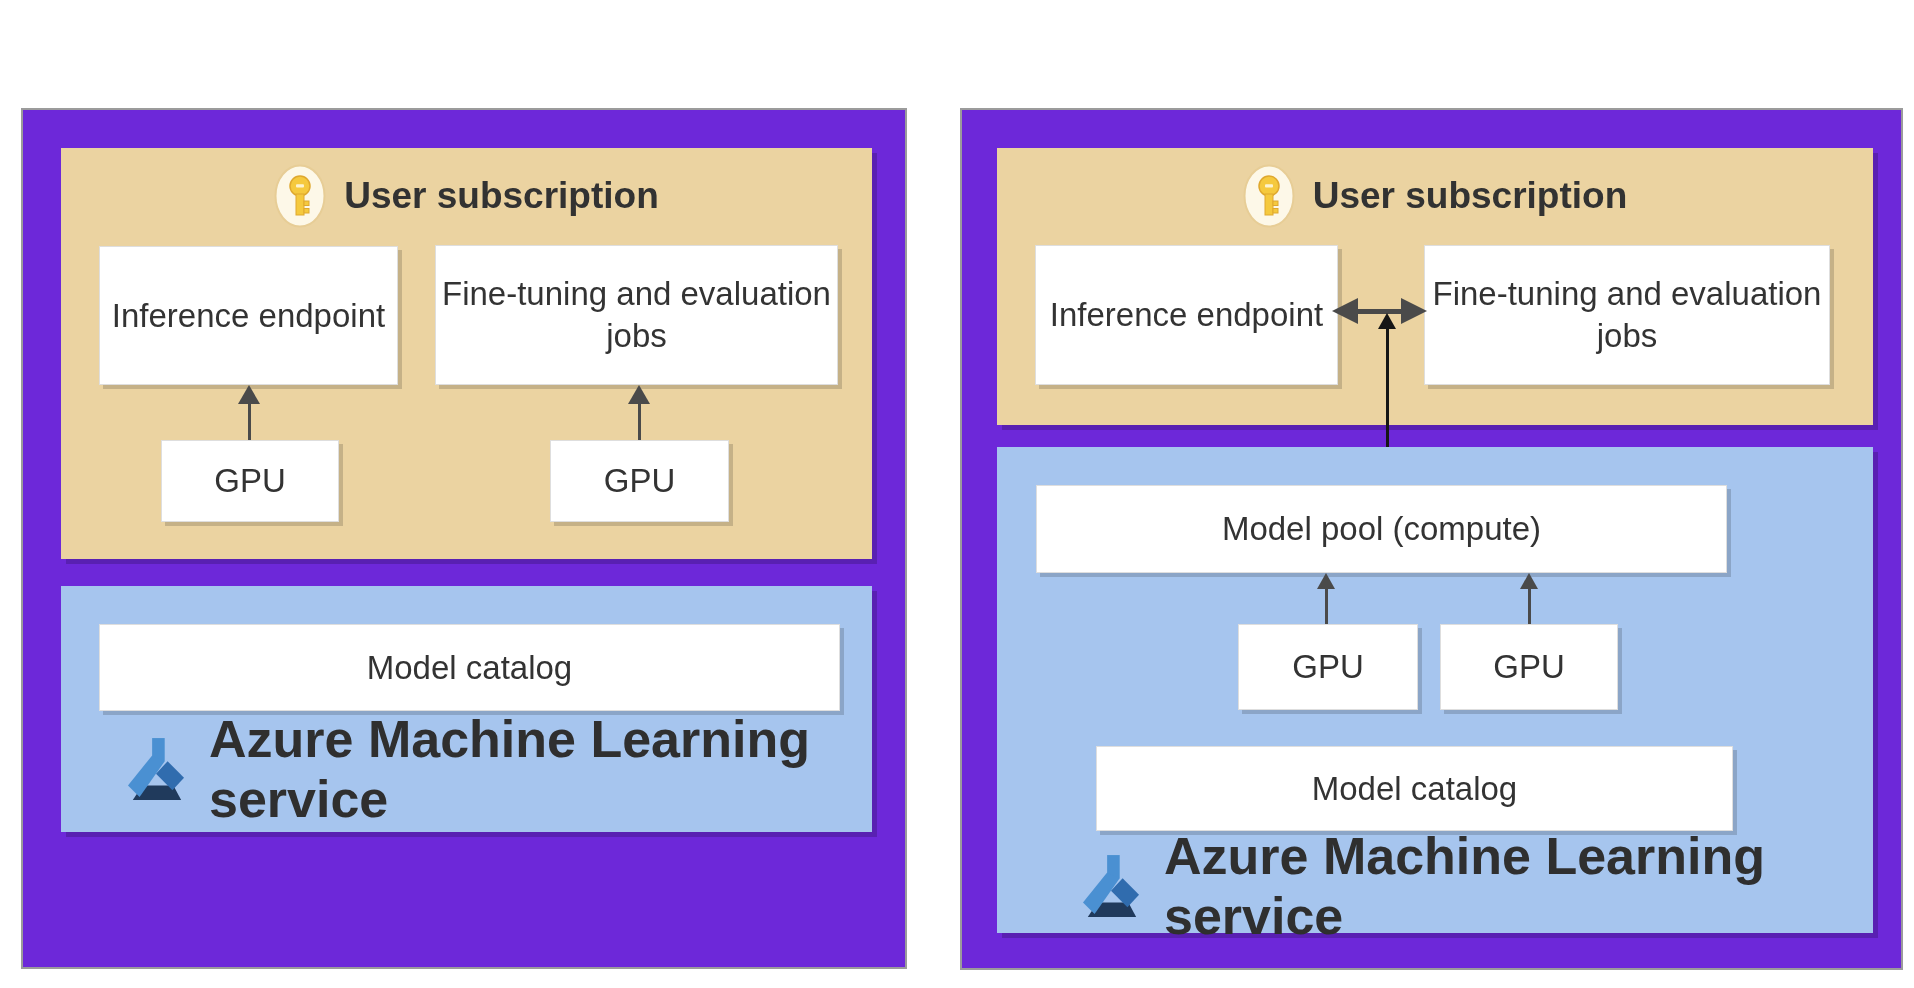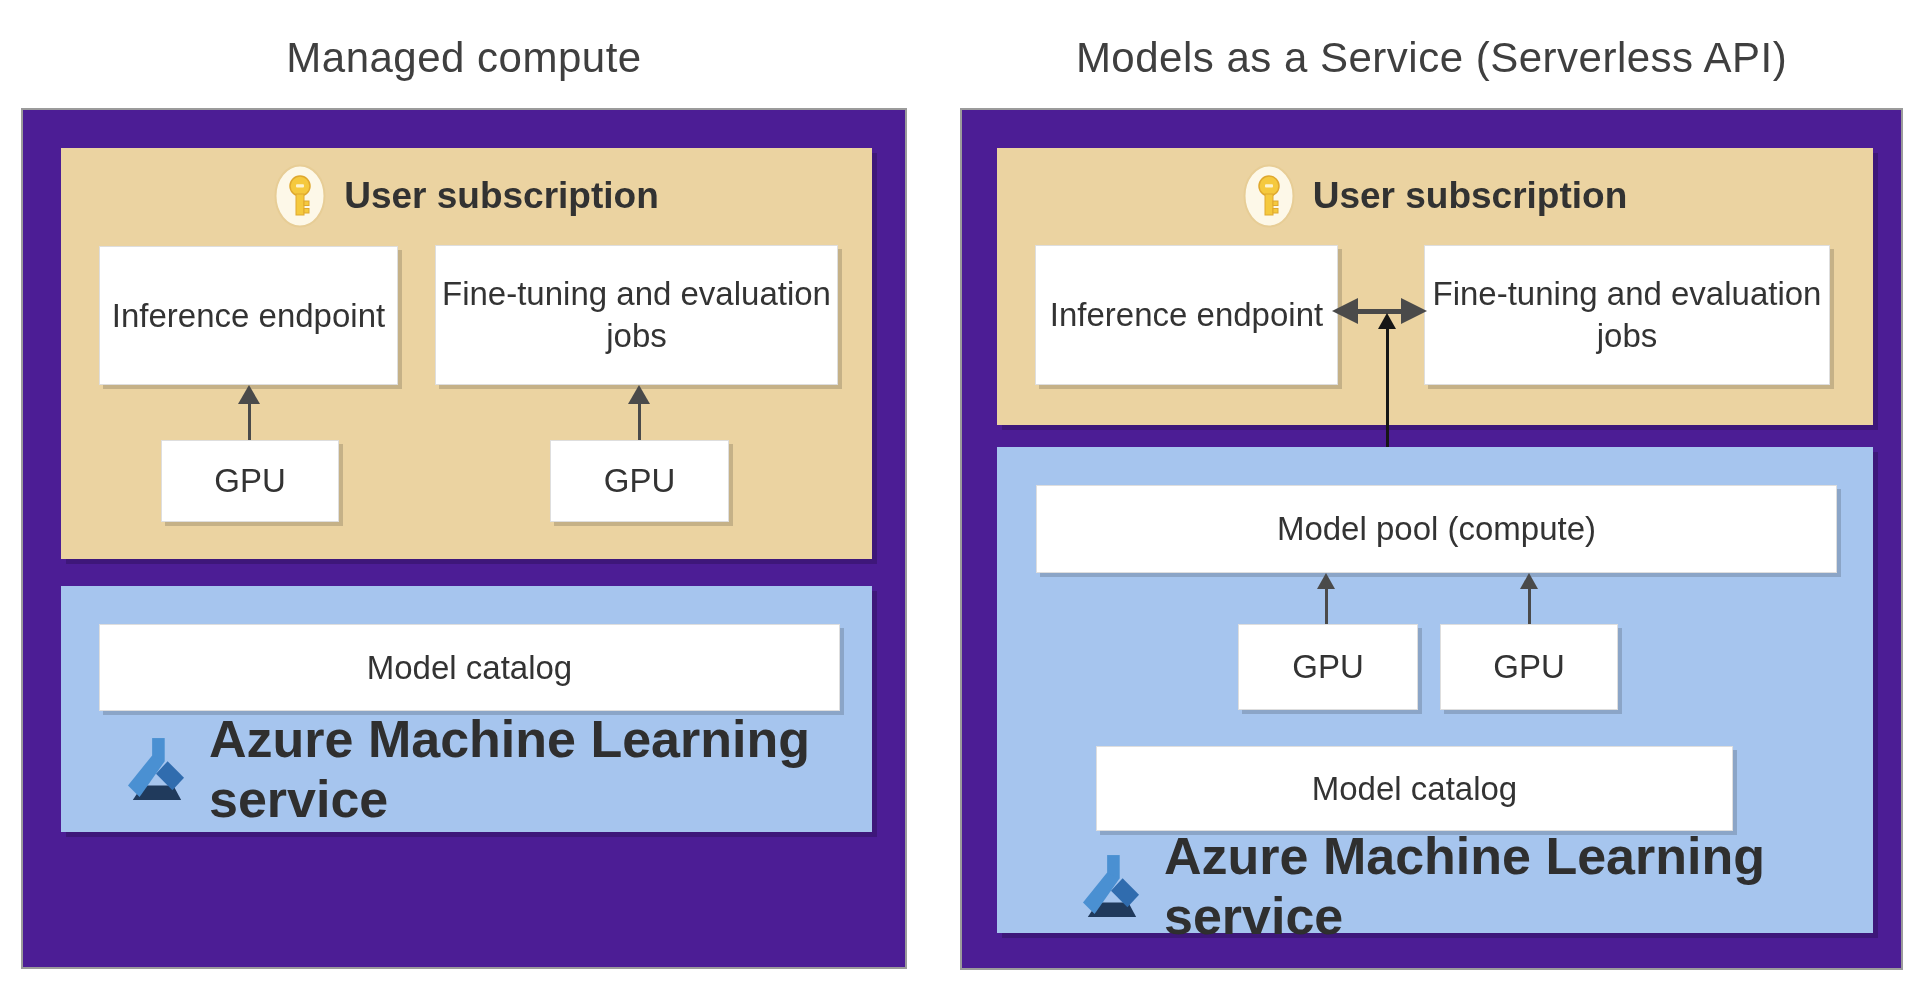--- a/index.html
+++ b/index.html
@@ -1,20 +1,20 @@
 <!DOCTYPE html>
 <html><head>
 <meta charset="utf-8">
 <style>
   html,body{margin:0;padding:0;background:#fff;}
   .canvas{position:relative;width:1914px;height:988px;background:#ffffff;
           font-family:"Liberation Sans",sans-serif;color:#3b3b3b;overflow:hidden;}
   .panel-title{position:absolute;top:32px;text-align:center;font-size:42px;line-height:52px;
                font-weight:400;color:#3f3f3f;letter-spacing:0.5px;}
-  .panel{position:absolute;top:108px;background:#4c1d95;border:2px solid #9b9b9b;box-sizing:border-box;}
+  .panel{position:absolute;top:108px;background:#6d28d9;border:2px solid #9b9b9b;box-sizing:border-box;}
   .zone{position:absolute;box-shadow:5px 5px 0 rgba(0,0,0,0.18);}
   .zone.tan{background:#ebd3a1;}
   .zone.blue{background:#a6c5ee;}
   .zone-head{position:absolute;left:0;right:0;top:16px;height:64px;display:flex;align-items:center;
              justify-content:center;gap:18px;font-weight:bold;font-size:37px;color:#323232;}
   .wbox{position:absolute;background:#fff;border:1px solid #dedede;box-sizing:border-box;
         box-shadow:4px 4px 0 rgba(0,0,0,0.16);display:flex;align-items:center;justify-content:center;
         text-align:center;font-size:33px;line-height:1.27;color:#333;}
   .service-row{position:absolute;display:flex;align-items:center;gap:24px;
                font-weight:bold;font-size:52px;color:#2f2f2f;}
@@ -33,21 +33,20 @@
   .vconn .head{width:0;height:0;border-left:9px solid transparent;border-right:9px solid transparent;
                border-bottom:16px solid #161616;}
   .vconn .shaft{width:3px;flex:1;background:#161616;}
   .icon-holder{flex:0 0 auto;display:flex;}
 </style>
 </head>
 <body>
 
 <div class="canvas">
 
-  <div class="panel-title" style="left:21px;width:886px;">Managed compute</div>
 
   <div class="panel" style="left:21px;width:886px;height:861px;">
 
     <div class="zone tan" style="left:38px;top:38px;width:811px;height:411px;">
       <div class="zone-head">
         <span class="icon-holder">
           <svg width="52" height="64" viewBox="0 0 52 64">
             <ellipse cx="26" cy="32" rx="24.5" ry="30.5" fill="#fdf8e8" stroke="#e7cd96" stroke-width="2"></ellipse>
             <circle cx="26" cy="22" r="10" fill="#f5c93e" stroke="#dfa82e" stroke-width="1.5"></circle>
             <rect x="22" y="20.2" width="8" height="3.4" rx="1" fill="#fdf3cf"></rect>
@@ -94,21 +93,20 @@
             <polygon points="42,26 59,43 47,56 30,39" fill="#306cae"></polygon>
             <rect x="26" y="2" width="13" height="24" fill="#4a90d2"></rect>
             <polygon points="26,20 39,26 13,63 1,51" fill="#4a90d2"></polygon>
           </svg>
         </span>
         <span>Azure Machine Learning service</span>
       </div>
     </div>
   </div>
 
-  <div class="panel-title" style="left:960px;width:943px;">Models as a Service (Serverless API)</div>
 
   <div class="panel" style="left:960px;width:943px;height:862px;">
 
     <div class="zone tan" style="left:35px;top:38px;width:876px;height:277px;">
       <div class="zone-head">
         <span class="icon-holder">
           <svg width="52" height="64" viewBox="0 0 52 64">
             <ellipse cx="26" cy="32" rx="24.5" ry="30.5" fill="#fdf8e8" stroke="#e7cd96" stroke-width="2"></ellipse>
             <circle cx="26" cy="22" r="10" fill="#f5c93e" stroke="#dfa82e" stroke-width="1.5"></circle>
             <rect x="22" y="20.2" width="8" height="3.4" rx="1" fill="#fdf3cf"></rect>
@@ -133,21 +131,21 @@
         <div class="shaft"></div>
         <div class="tri-r"></div>
     </div>
 
     <div class="vconn" style="left:416px;top:203px;height:172px;">
       <div class="head"></div>
         <div class="shaft"></div>
     </div>
 
     <div class="zone blue" style="left:35px;top:337px;width:876px;height:486px;">
-      <div class="wbox" style="left:39px;top:38px;width:801px;height:88px;">
+      <div class="wbox" style="left:39px;top:38px;width:691px;height:88px;">
         <span>Model pool (compute)</span>
       </div>
 
       <div class="arrow-up small" style="left:318px;top:126px;height:51px;">
           <div class="head"></div>
           <div class="shaft"></div>
         </div>
       <div class="arrow-up small" style="left:521px;top:126px;height:51px;">
           <div class="head"></div>
           <div class="shaft"></div>

